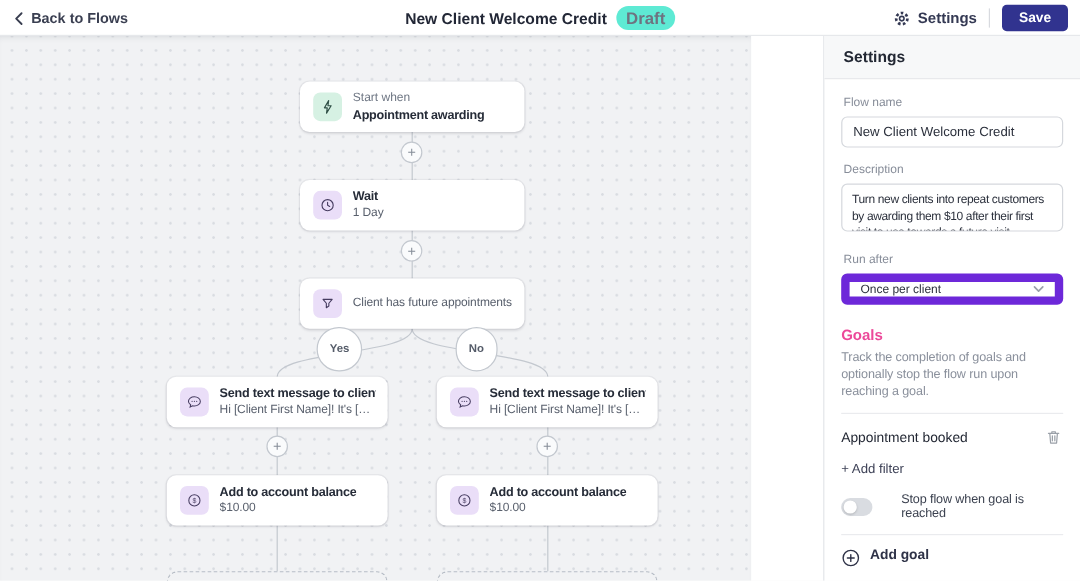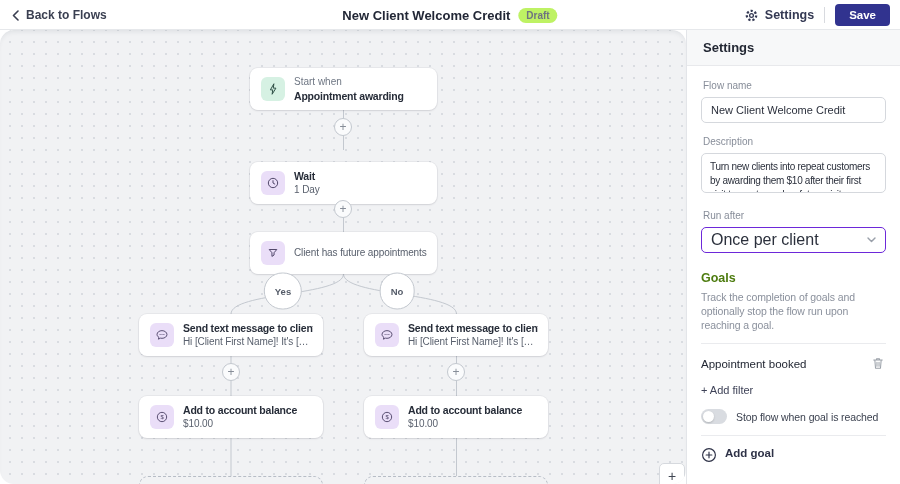--- a/index.html
+++ b/index.html
@@ -9,35 +9,35 @@
 
   
   .topbar { position:absolute; top:0; left:0; width:900px; height:30px; background:#fff;
             border-bottom:1px solid #e6e8eb; z-index:20; }
   .back-btn { position:absolute; left:12px; top:0; height:30px; display:flex; align-items:center; gap:7px;
               background:none; border:none; cursor:pointer; font-family:inherit;
               font-size:12px; font-weight:bold; color:#3a3f51; }
   .title-group { position:absolute; left:50%; top:0; transform:translateX(-50%); height:30px;
                  display:flex; align-items:center; gap:8px; white-space:nowrap; }
   .page-title { font-size:13px; font-weight:bold; color:#222736; }
-  .badge { background:#bef264; color:#6e7380; font-size:10px; font-weight:bold;
+  .badge { background:#5eead4; color:#6e7380; font-size:14px; font-weight:bold;
            padding:2px 8px; border-radius:999px; }
   .topbar-right { position:absolute; right:10px; top:0; height:30px; display:flex; align-items:center; gap:10px; }
   .settings-btn { display:flex; align-items:center; gap:6px; background:none; border:none; cursor:pointer;
                   font-family:inherit; font-size:12.5px; font-weight:bold; color:#343953; }
   .vdiv { width:1px; height:16px; background:#d8dadf; }
   .save-btn { background:#31338f; color:#fff; border:none; border-radius:4px; cursor:pointer;
               font-family:inherit; font-size:11.5px; font-weight:bold; padding:5px 14px; }
 
   
-  .canvas { position:absolute; top:30px; left:0; width:686px; height:454px; overflow:hidden;
+  .canvas { position:absolute; top:30px; left:0; width:626px; height:454px; overflow:hidden;
             background:#f1f2f4;
             background-image:radial-gradient(#d9dce1 1px, transparent 1.2px);
             background-size:12px 12px; background-position:4px 6px;
-            box-shadow: inset 0 4px 6px -4px rgba(31,41,55,.14); border-radius: 14px; }
+            box-shadow: inset 0 4px 6px -4px rgba(31,41,55,.14); }
   .connectors { position:absolute; top:0; left:0; width:686px; height:454px; pointer-events:none; }
 
   .node { position:absolute; width:187px; height:42px; background:#fff; border-radius:8px;
           display:flex; align-items:center; gap:9px; padding:0 10px 0 11px; cursor:pointer;
           box-shadow:0 1px 2px rgba(16,24,40,.10), 0 0 0 1px rgba(16,24,40,.045); }
   .node-icon { width:24px; height:24px; border-radius:6px; flex:0 0 24px;
                display:flex; align-items:center; justify-content:center; }
   .icon-mint { background:#d6f1e3; }
   .icon-lav { background:#eadef8; }
   .node-text { min-width:0; line-height:14px; }
@@ -66,33 +66,33 @@
                   display:flex; align-items:center; padding:0 16px;
                   font-size:13px; font-weight:bold; color:#232834; }
   .panel-body { padding:14px 14px 0 14px; }
   .field-label { display:block; font-size:10px; color:#878d99; margin:0 0 6px 2px; }
   .text-input { width:100%; height:26px; border:1px solid #d5d8dd; border-radius:5px;
                 padding:0 9px; font-family:inherit; font-size:11px; color:#2b303c; background:#fff; }
   .desc-input { width:100%; height:40px; border:1px solid #d5d8dd; border-radius:5px;
                 padding:6px 8px 0 8px; font-family:inherit; font-size:10px; letter-spacing:-0.3px;
                 line-height:14px; color:#2b303c; resize:none; overflow:hidden; background:#fff; }
   .field-gap { margin-top:13px; }
-  .select { width:100%; height:26px; border:1px solid #6d28d9; border-radius:5px; background:#fff;
+  .select { width:100%; height:26px; border:7px solid #6d28d9; border-radius:5px; background:#fff;
             display:flex; align-items:center; justify-content:space-between; padding:0 9px;
-            font-size:16px; color:#2b303c; cursor:pointer; }
+            font-size:10px; color:#2b303c; cursor:pointer; }
   .goals { margin-top:18px; }
-  .goals-heading { font-size:12.5px; font-weight:bold; color:#4d7c0f; margin-bottom:5px; }
+  .goals-heading { font-size:12.5px; font-weight:bold; color:#ec4899; margin-bottom:5px; }
   .goals-desc { font-size:10.5px; line-height:14px; color:#8a909c; letter-spacing:-0.1px; }
   .hr { border:none; border-top:1px solid #eaebee; margin:11px 0; }
   .goal-row { display:flex; align-items:center; justify-content:space-between; margin-top:2px; }
   .goal-name { font-size:11.5px; font-weight:normal; color:#232834; }
   .icon-btn { background:none; border:none; cursor:pointer; padding:2px; line-height:0; }
   .add-filter { display:block; background:none; border:none; cursor:pointer; font-family:inherit;
                 font-size:11px; color:#3e4257; margin:12px 0 0 0; padding:0; }
-  .toggle-row { display:flex; align-items:center; gap:9px; margin-top:13px; }
+  .toggle-row { display:flex; align-items:center; gap:24px; margin-top:13px; }
   .toggle { width:26px; height:15px; border-radius:999px; background:#d9dce1; position:relative;
             cursor:pointer; flex:0 0 26px; }
   .toggle .knob { position:absolute; left:2px; top:2px; width:11px; height:11px; border-radius:50%;
                   background:#fff; box-shadow:0 1px 2px rgba(0,0,0,.18); }
   .toggle-label { font-size:10.5px; color:#3c4250; letter-spacing:-0.1px; }
   .add-goal { display:flex; align-items:flex-start; gap:8px; background:none; border:none; cursor:pointer;
               font-family:inherit; font-size:11.5px; font-weight:bold; color:#2e3247; padding:0; margin-top:2px; }
 </style>
 </head>
 <body>
@@ -151,21 +151,21 @@
           </svg>
       </div>
       <div class="node-text">
         <div class="node-label">Start when</div>
         <div class="node-title">Appointment awarding</div>
       </div>
     </div>
 
     <div class="add-step" style="left:334px; top:88px;">+</div>
 
-    <div class="node" style="left:250px; top:132px;">
+    <div class="node" style="left:250px; top:120px;">
       <div class="node-icon icon-lav">
         <svg width="14" height="14" viewBox="0 0 24 24">
             <circle cx="12" cy="12" r="8" fill="none" stroke="#463c60" stroke-width="1.6"></circle>
             <path d="M12 8 V12 L15 13.8" fill="none" stroke="#463c60" stroke-width="1.6" stroke-linecap="round"></path>
           </svg>
       </div>
       <div class="node-text">
         <div class="node-title">Wait</div>
         <div class="node-sub">1 Day</div>
       </div>

